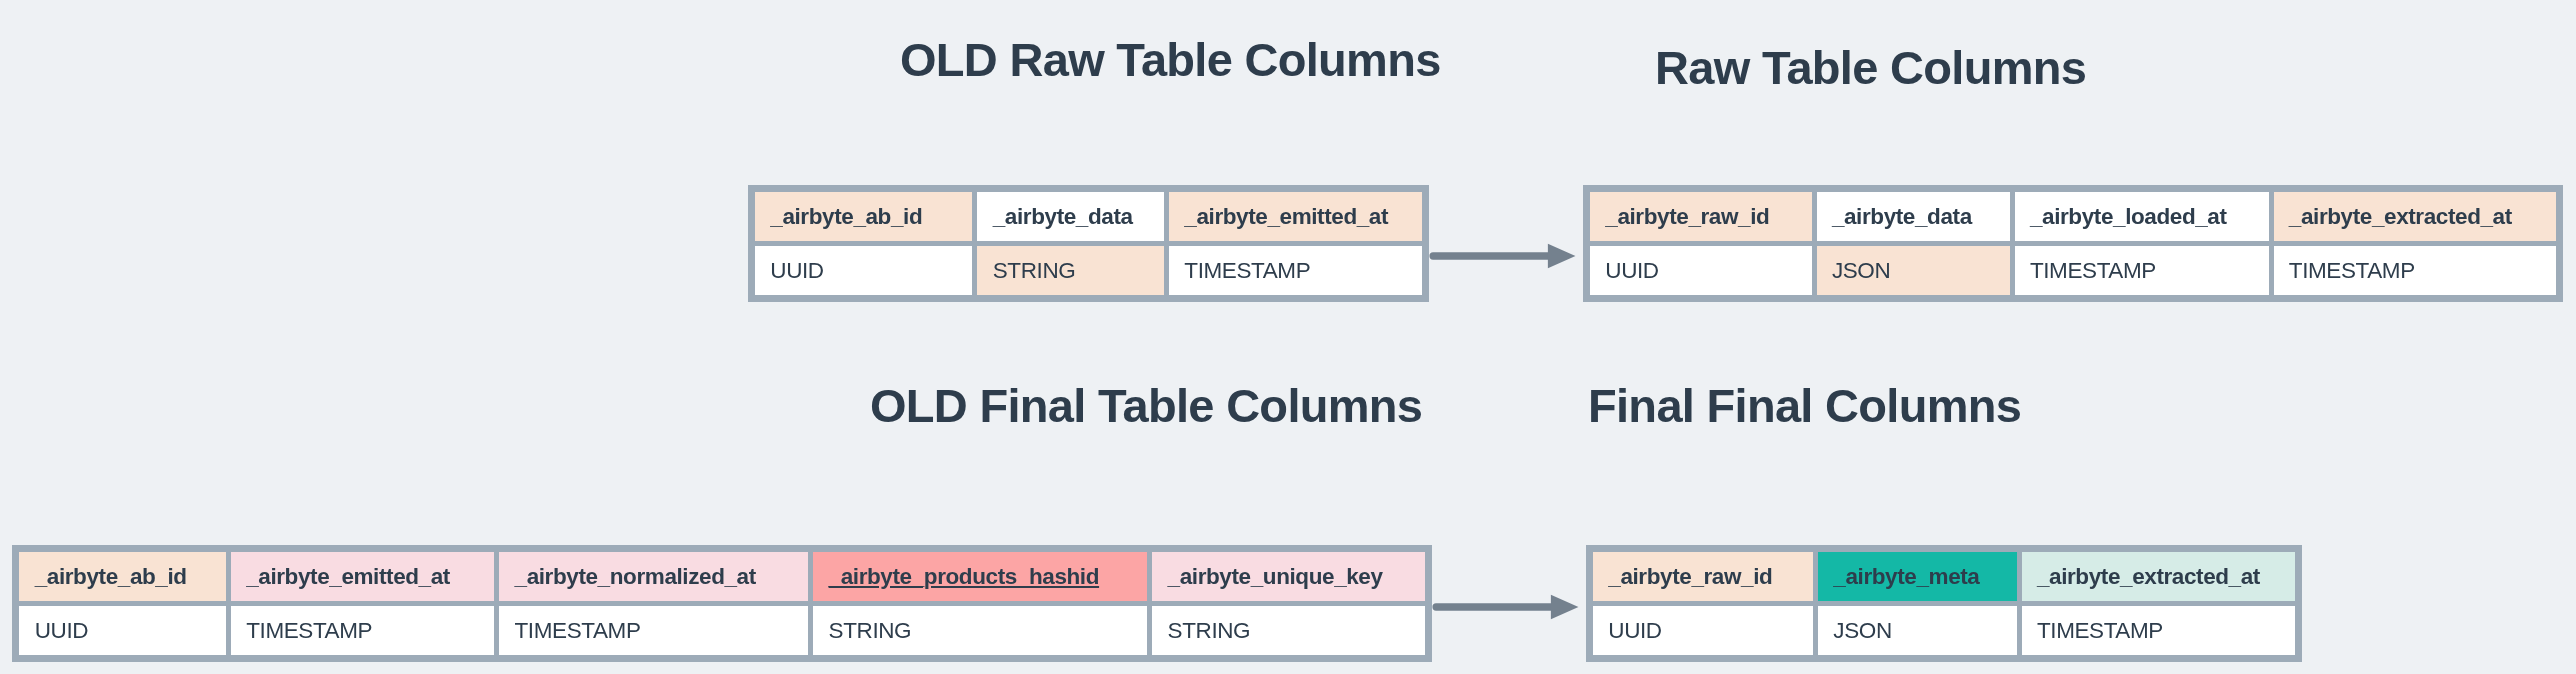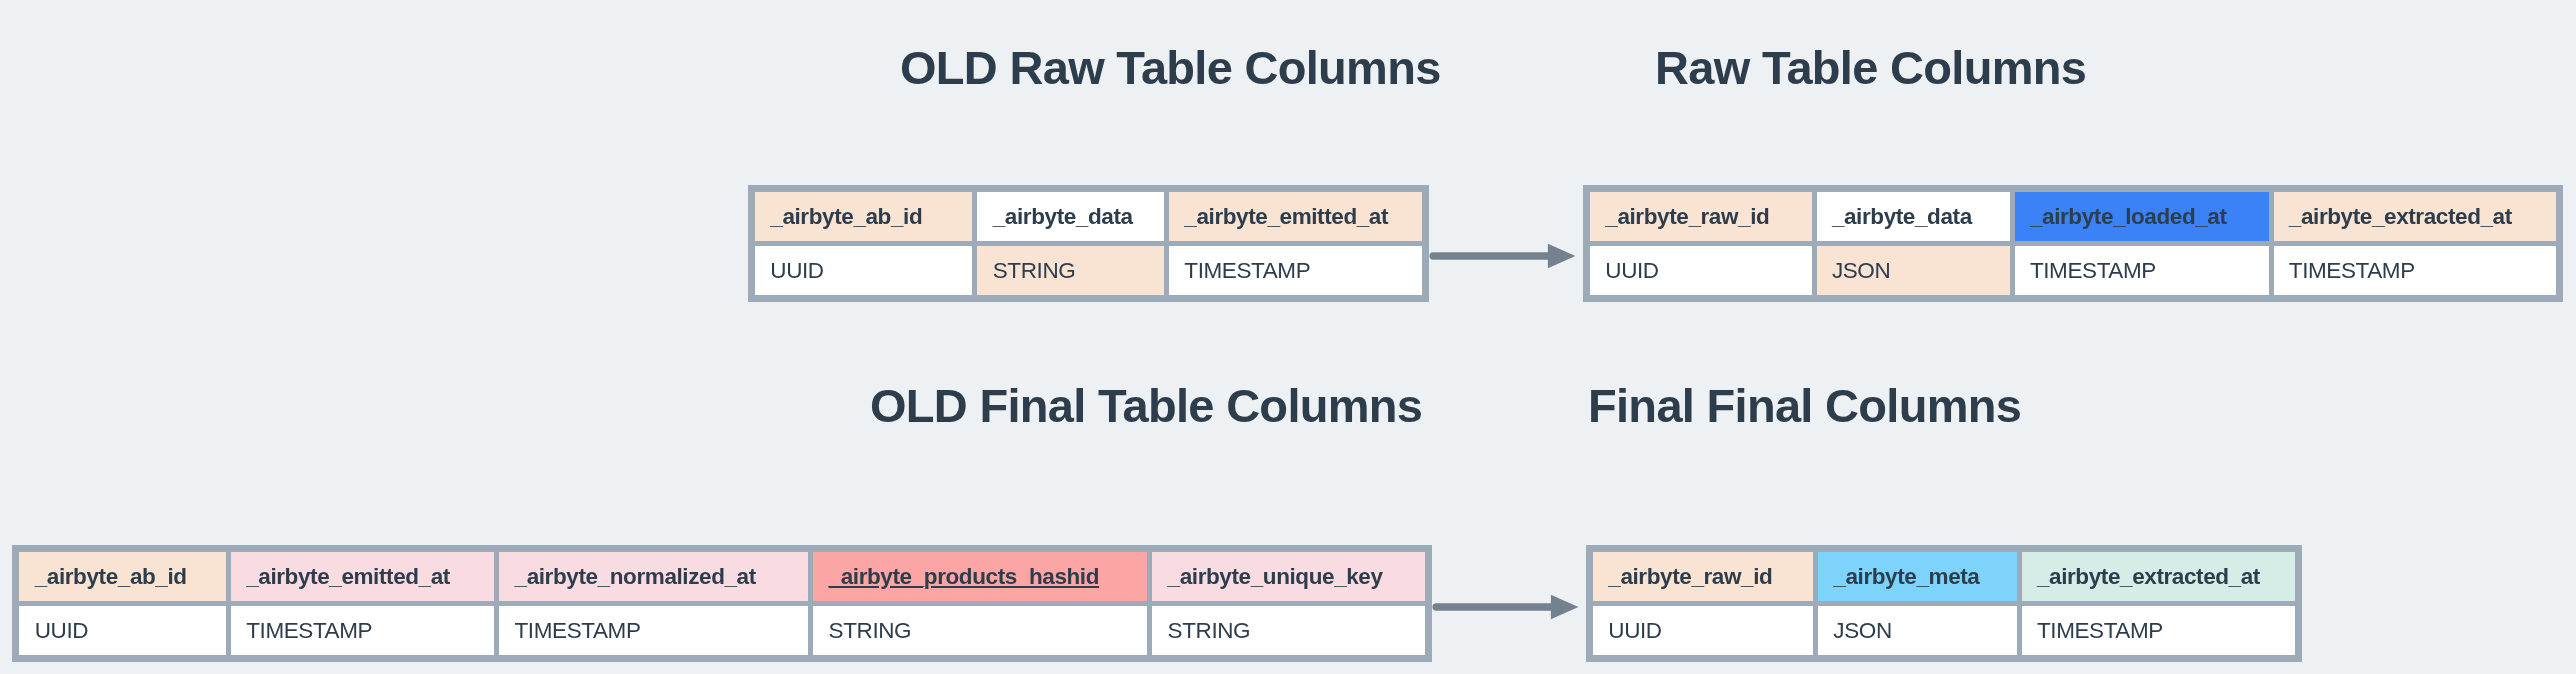--- a/index.html
+++ b/index.html
@@ -47,42 +47,42 @@
     color:var(--text);
   }
   .dcell.hdr{font-weight:700;}
   .dcell.val{font-weight:400;}
   .arrow-wrap{position:absolute;width:154px;height:32px;}
   .arrow-wrap svg{display:block;width:100%;height:100%;}
 </style>
 </head>
 <body>
 
-<div class="sec-title" style="left:900px; top:40px;">OLD Raw Table Columns</div>
+<div class="sec-title" style="left:900px; top:32px;">OLD Raw Table Columns</div>
 <div class="sec-title" style="left:1655px; top:40px;">Raw Table Columns</div>
 <div class="sec-title" style="left:870px; top:378px;">OLD Final Table Columns</div>
 <div class="sec-title" style="left:1588px; top:378px;">Final Final Columns</div>
 
 <div class="dtable" id="t-old-raw" style="left:748px; top:185px; width:681px;">
     <div class="drow">
       <div class="dcell hdr" style="width: 33.1%; background: rgb(249, 227, 211);">_airbyte_ab_id</div>
       <div class="dcell hdr" style="width: 28.4%; background: rgb(255, 255, 255);">_airbyte_data</div>
       <div class="dcell hdr" style="width: 38.5%; background: rgb(249, 227, 211);">_airbyte_emitted_at</div>
     </div>
     <div class="drow">
       <div class="dcell val" style="background: rgb(255, 255, 255);">UUID</div>
       <div class="dcell val" style="background: rgb(249, 227, 211);">STRING</div>
       <div class="dcell val" style="background: rgb(255, 255, 255);">TIMESTAMP</div>
     </div>
   </div>
 <div class="dtable" id="t-raw" style="left:1583px; top:185px; width:980px;">
     <div class="drow">
       <div class="dcell hdr" style="width: 23.3%; background: rgb(249, 227, 211);">_airbyte_raw_id</div>
       <div class="dcell hdr" style="width: 20.3%; background: rgb(255, 255, 255);">_airbyte_data</div>
-      <div class="dcell hdr" style="width: 26.7%; background: #3b82f6;">_airbyte_loaded_at</div>
+      <div class="dcell hdr" style="width: 26.7%; background: #ffffff;">_airbyte_loaded_at</div>
       <div class="dcell hdr" style="width: 29.7%; background: rgb(249, 227, 211);">_airbyte_extracted_at</div>
     </div>
     <div class="drow">
       <div class="dcell val" style="background: rgb(255, 255, 255);">UUID</div>
       <div class="dcell val" style="background: rgb(249, 227, 211);">JSON</div>
       <div class="dcell val" style="background: rgb(255, 255, 255);">TIMESTAMP</div>
       <div class="dcell val" style="background: rgb(255, 255, 255);">TIMESTAMP</div>
     </div>
   </div>
 <div class="dtable" id="t-old-final" style="left:12.4px;   top:545px; width:1420px;">
@@ -97,21 +97,21 @@
       <div class="dcell val" style="background: rgb(255, 255, 255);">UUID</div>
       <div class="dcell val" style="background: rgb(255, 255, 255);">TIMESTAMP</div>
       <div class="dcell val" style="background: rgb(255, 255, 255);">TIMESTAMP</div>
       <div class="dcell val" style="background: rgb(255, 255, 255);">STRING</div>
       <div class="dcell val" style="background: rgb(255, 255, 255);">STRING</div>
     </div>
   </div>
 <div class="dtable" id="t-final" style="left:1586px; top:545px; width:716px;">
     <div class="drow">
       <div class="dcell hdr" style="width: 31.8%; background: rgb(249, 227, 211);">_airbyte_raw_id</div>
-      <div class="dcell hdr" style="width: 28.7%; background: #7dd3fc;">_airbyte_meta</div>
+      <div class="dcell hdr" style="width: 28.7%; background: #14b8a6;">_airbyte_meta</div>
       <div class="dcell hdr" style="width: 39.5%; background: rgb(214, 236, 231);">_airbyte_extracted_at</div>
     </div>
     <div class="drow">
       <div class="dcell val" style="background: rgb(255, 255, 255);">UUID</div>
       <div class="dcell val" style="background: rgb(255, 255, 255);">JSON</div>
       <div class="dcell val" style="background: rgb(255, 255, 255);">TIMESTAMP</div>
     </div>
   </div>
 
 <div class="arrow-wrap" style="left:1428px; top:240px;">

